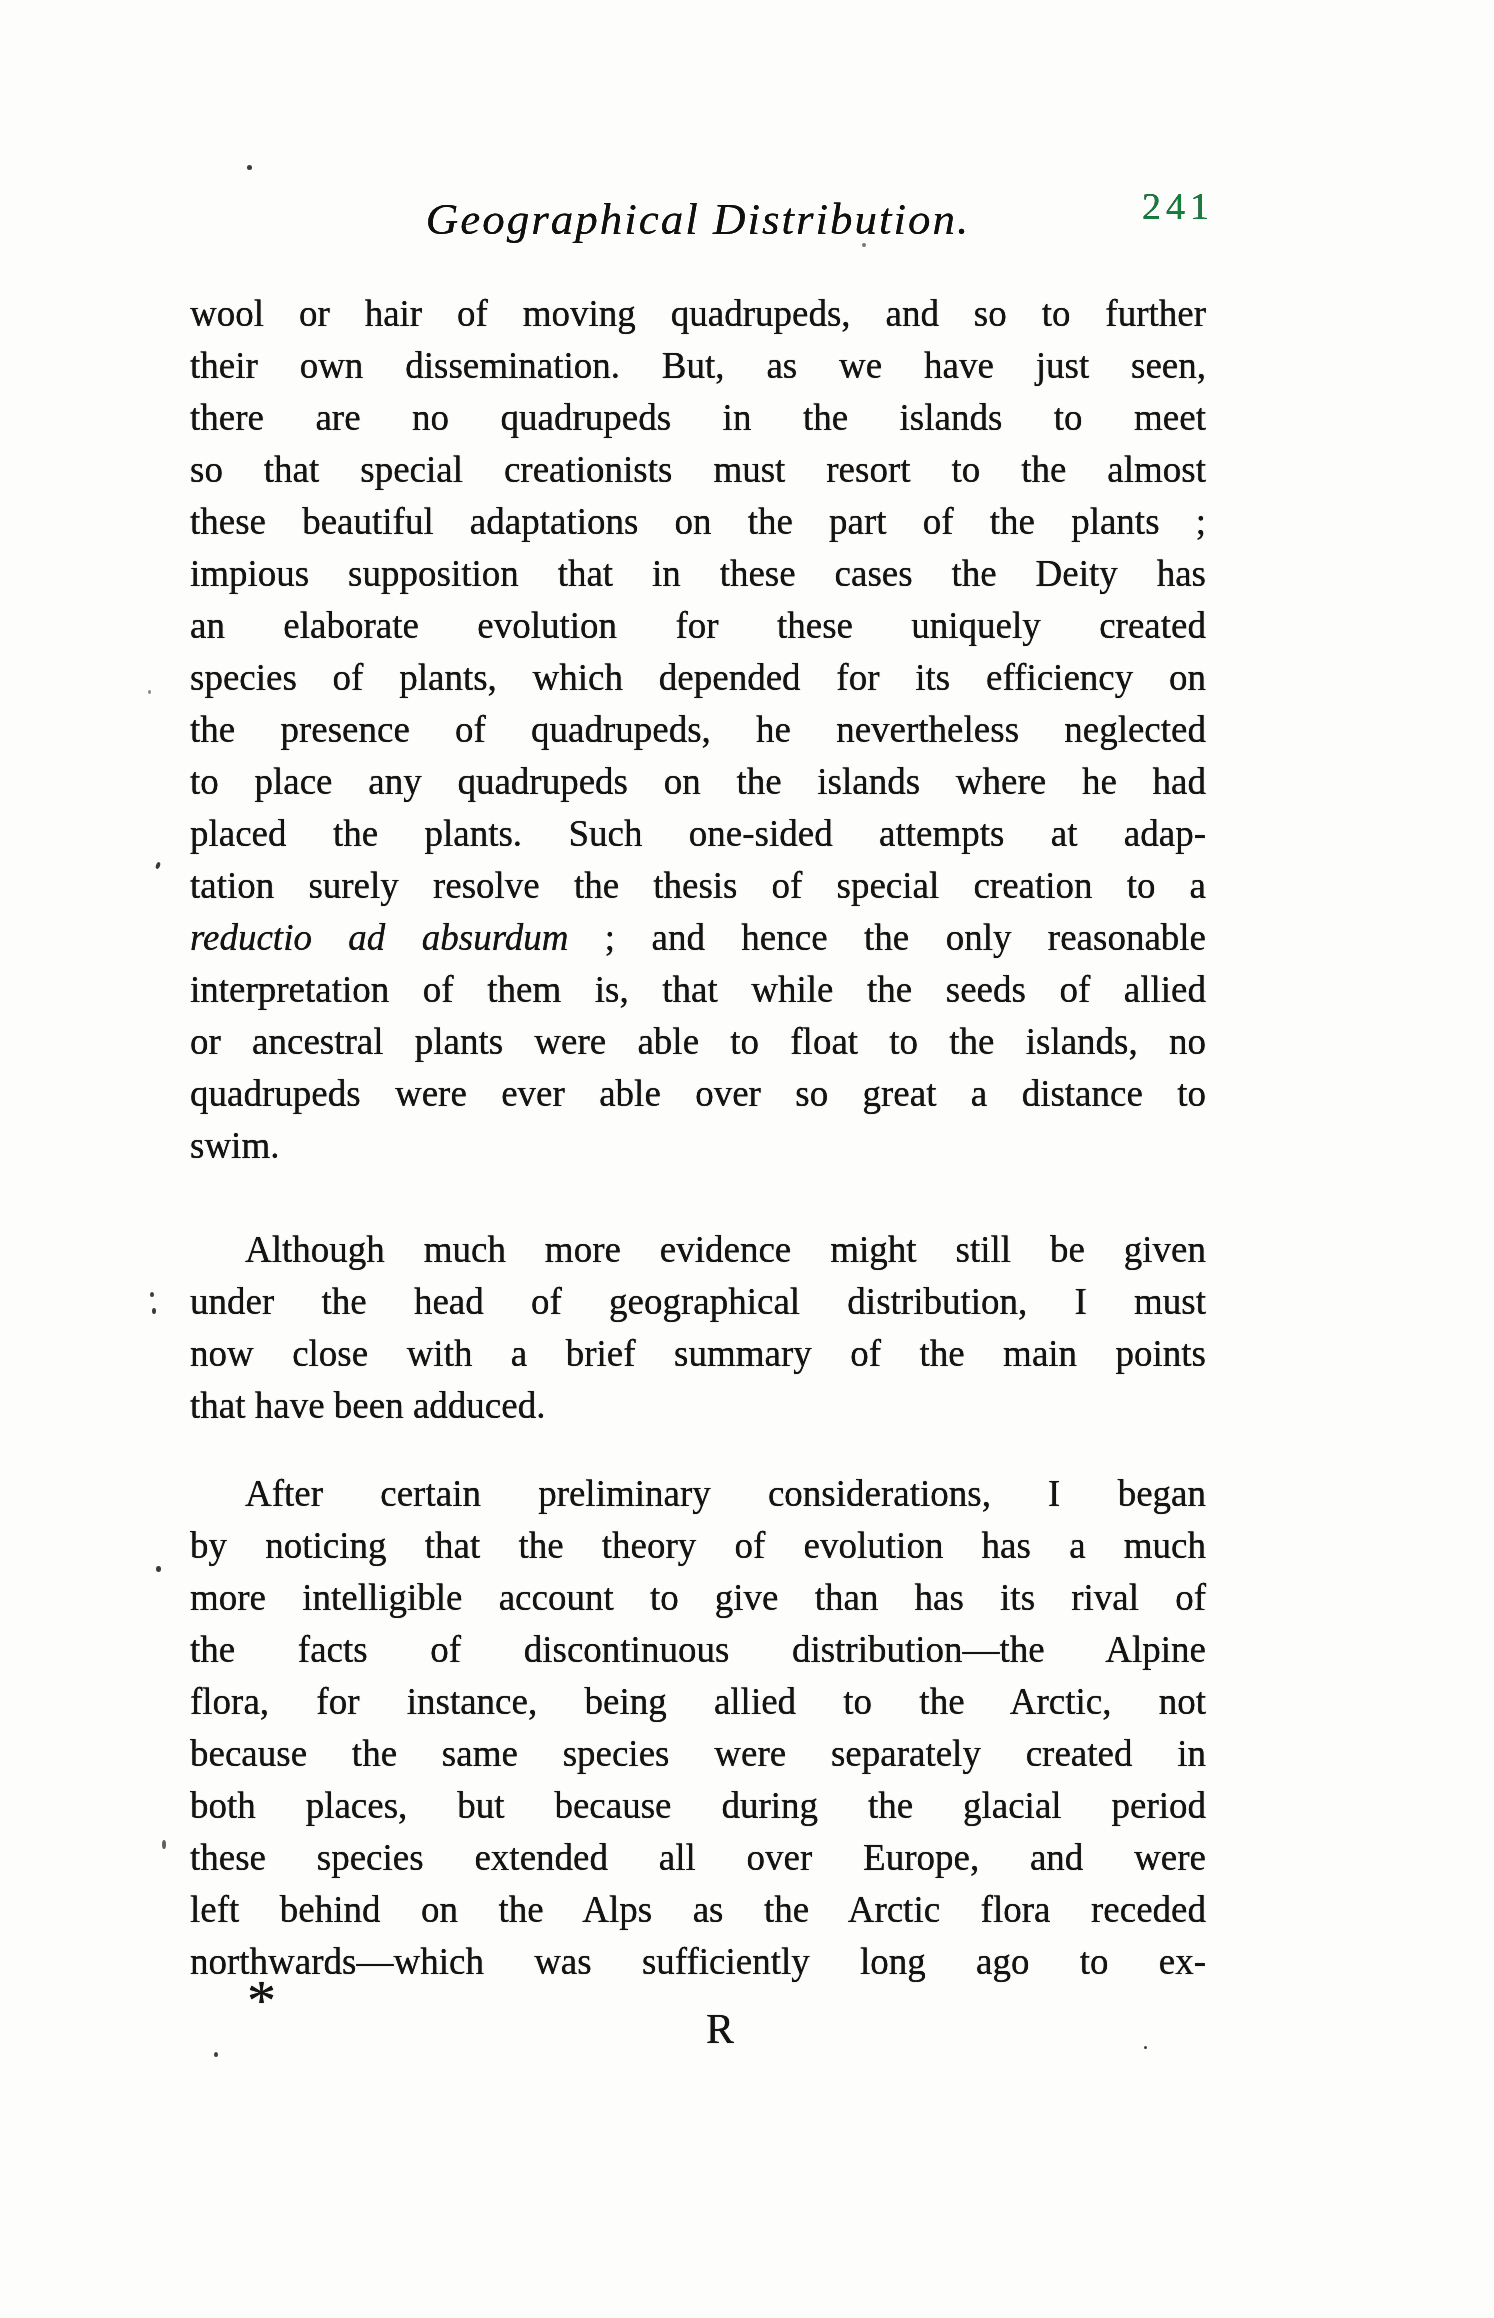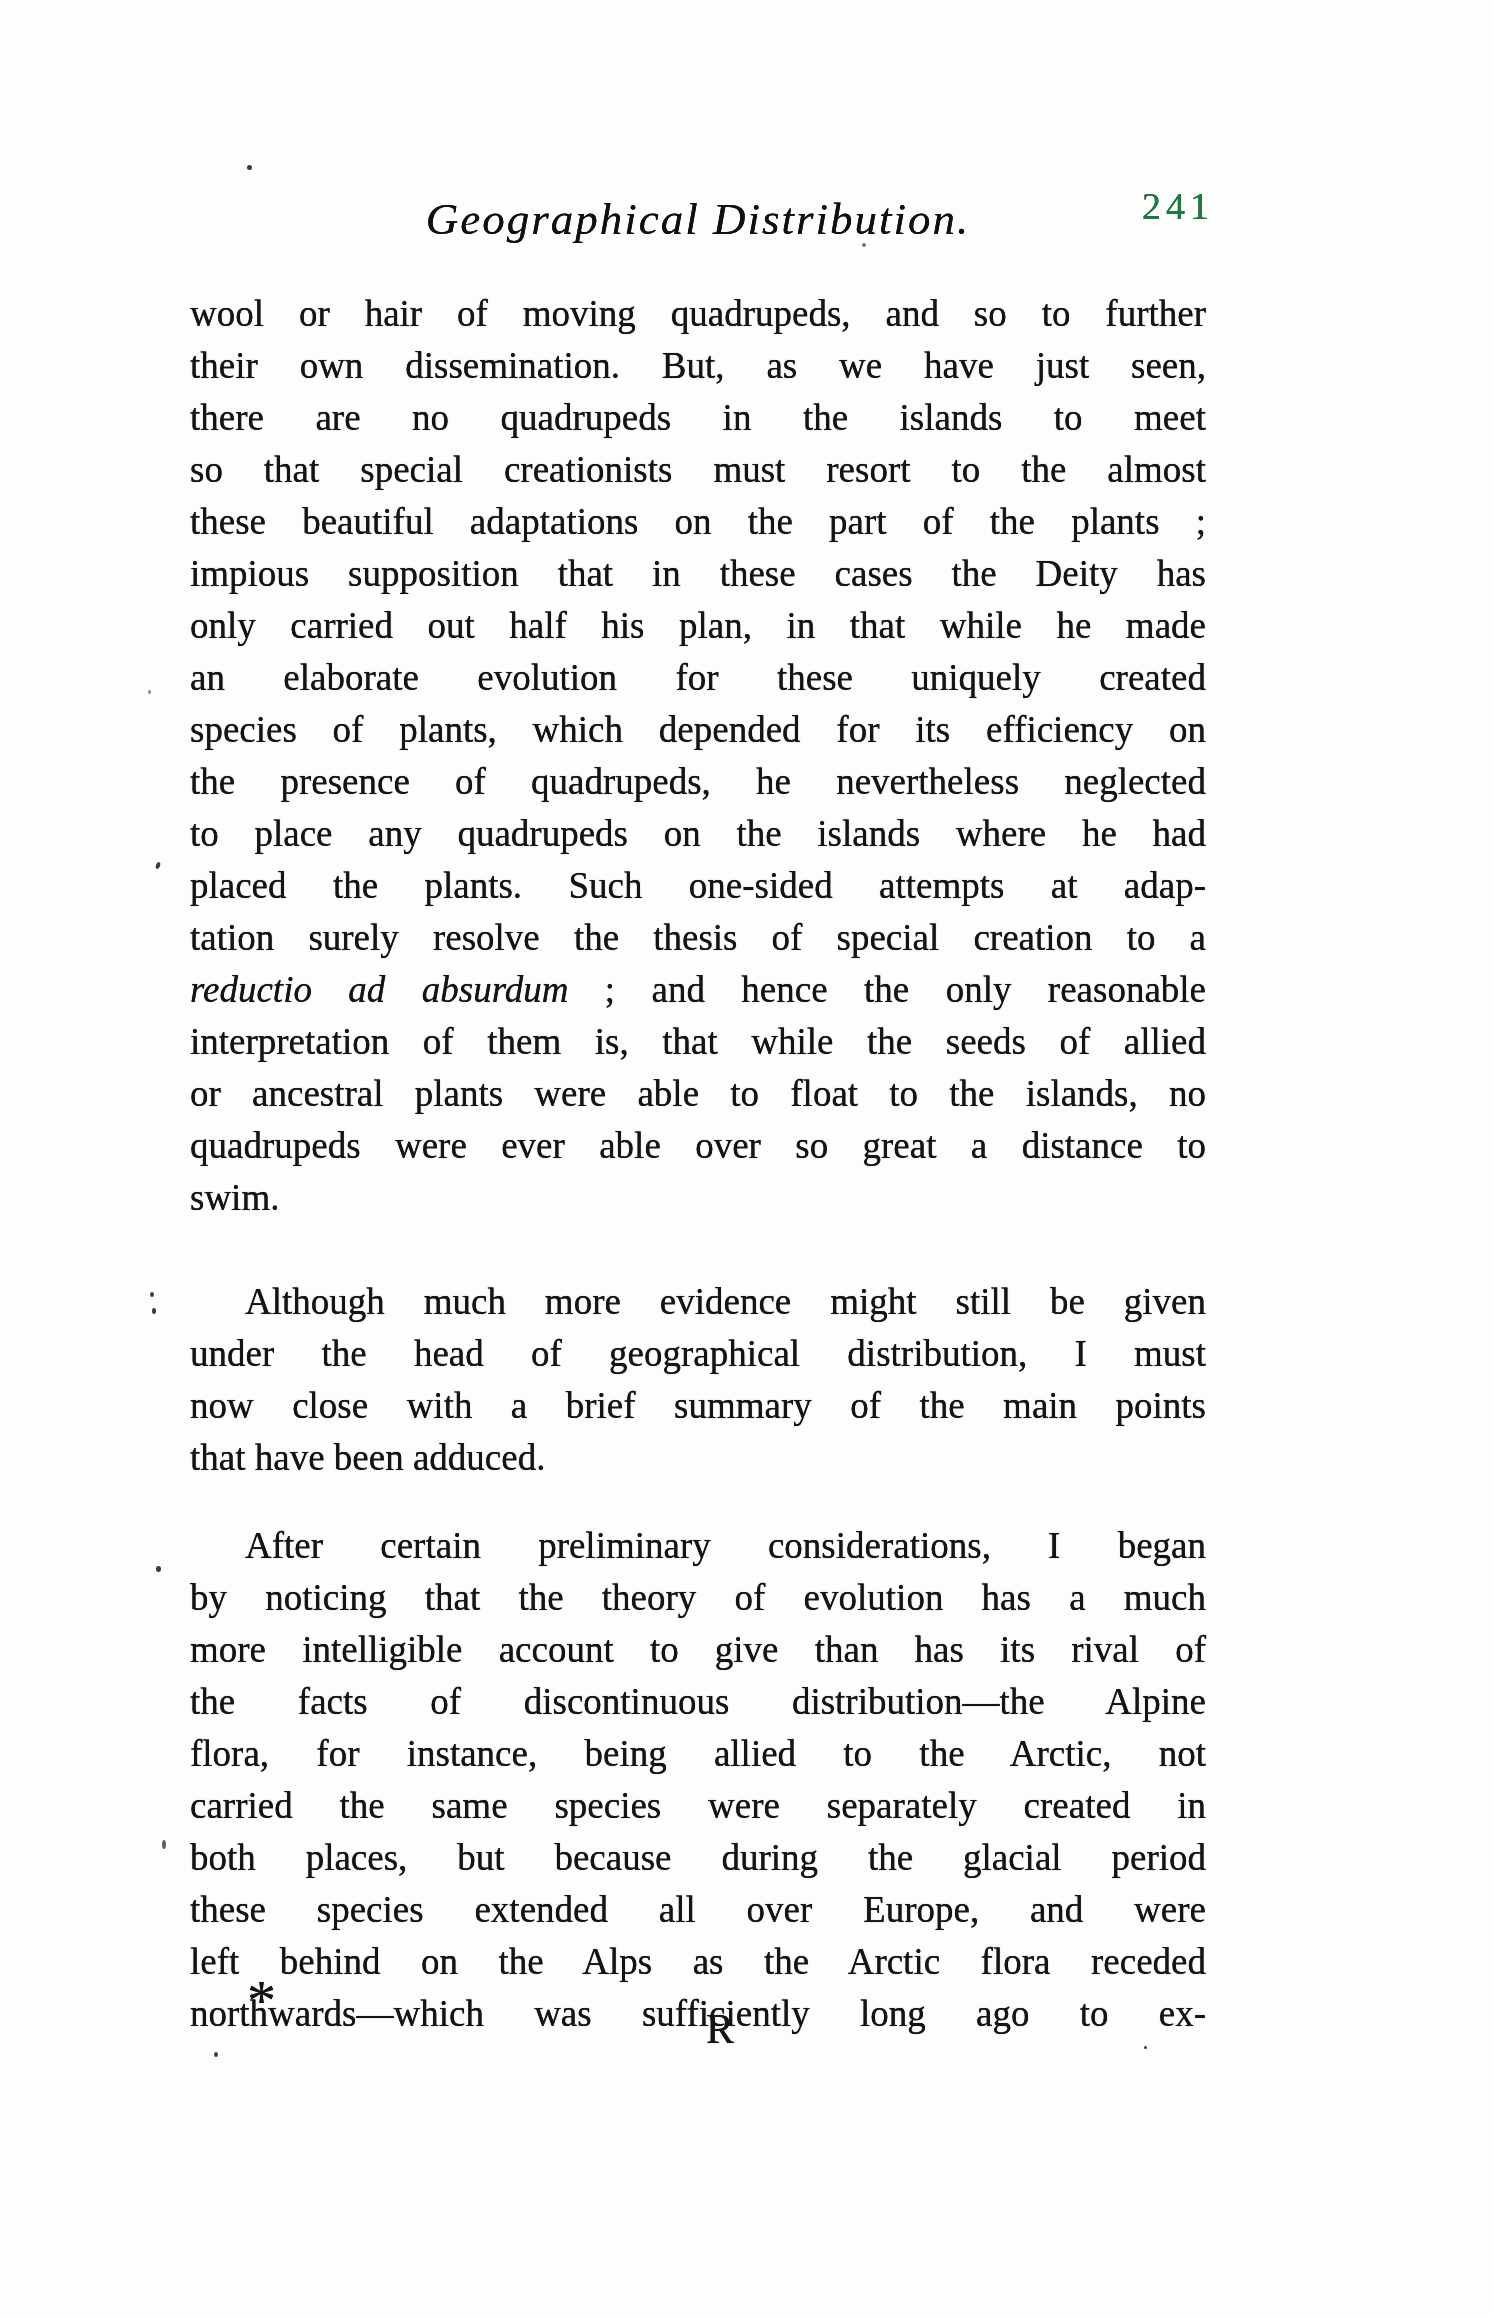--- a/index.html
+++ b/index.html
@@ -110,21 +110,20 @@
   </div>
 
   <div class="text-block">
       <div class="paragraph">
         <div class="line j"><span>wool or hair of moving quadrupeds, and so to further</span></div>
         <div class="line j"><span>their own dissemination.  But, as we have just seen,</span></div>
         <div class="line j"><span>there are no quadrupeds in the islands to meet</span></div>
         <div class="line j"><span>so that special creationists must resort to the almost</span></div>
         <div class="line j"><span>these beautiful adaptations on the part of the plants ;</span></div>
         <div class="line j"><span>impious supposition that in these cases the Deity has</span></div>
-        <div class="line j"><span>only carried out half his plan, in that while he made</span></div>
         <div class="line j"><span>an elaborate evolution for these uniquely created</span></div>
         <div class="line j"><span>species of plants, which depended for its efficiency on</span></div>
         <div class="line j"><span>the presence of quadrupeds, he nevertheless neglected</span></div>
         <div class="line j"><span>to place any quadrupeds on the islands where he had</span></div>
         <div class="line j"><span>placed the plants.  Such one-sided attempts at adap-</span></div>
         <div class="line j"><span>tation surely resolve the thesis of special creation to a</span></div>
         <div class="line j"><span class="it">reductio ad absurdum</span><span> ; and hence the only reasonable</span></div>
         <div class="line j"><span>interpretation of them is, that while the seeds of allied</span></div>
         <div class="line j"><span>or ancestral plants were able to float to the islands, no</span></div>
         <div class="line j"><span>quadrupeds were ever able over so great a distance to</span></div>
@@ -135,21 +134,21 @@
         <div class="line j"><span>under the head of geographical distribution, I must</span></div>
         <div class="line j"><span>now close with a brief summary of the main points</span></div>
         <div class="line"><span>that have been adduced.</span></div>
       </div>
       <div class="paragraph">
         <div class="line j ind"><span>After certain preliminary considerations, I began</span></div>
         <div class="line j"><span>by noticing that the theory of evolution has a much</span></div>
         <div class="line j"><span>more intelligible account to give than has its rival of</span></div>
         <div class="line j"><span>the facts of discontinuous distribution—the Alpine</span></div>
         <div class="line j"><span>flora, for instance, being allied to the Arctic, not</span></div>
-        <div class="line j"><span>carried the same species were separately created in</span></div>
+        <div class="line j"><span>because the same species were separately created in</span></div>
         <div class="line j"><span>both places, but because during the glacial period</span></div>
         <div class="line j"><span>these species extended all over Europe, and were</span></div>
         <div class="line j"><span>left behind on the Alps as the Arctic flora receded</span></div>
         <div class="line j"><span>northwards—which was sufficiently long ago to ex-</span></div>
       </div>
     </div>
 
   <div class="asterisk-mark">*</div>
   <div class="signature-mark">R</div>
 

